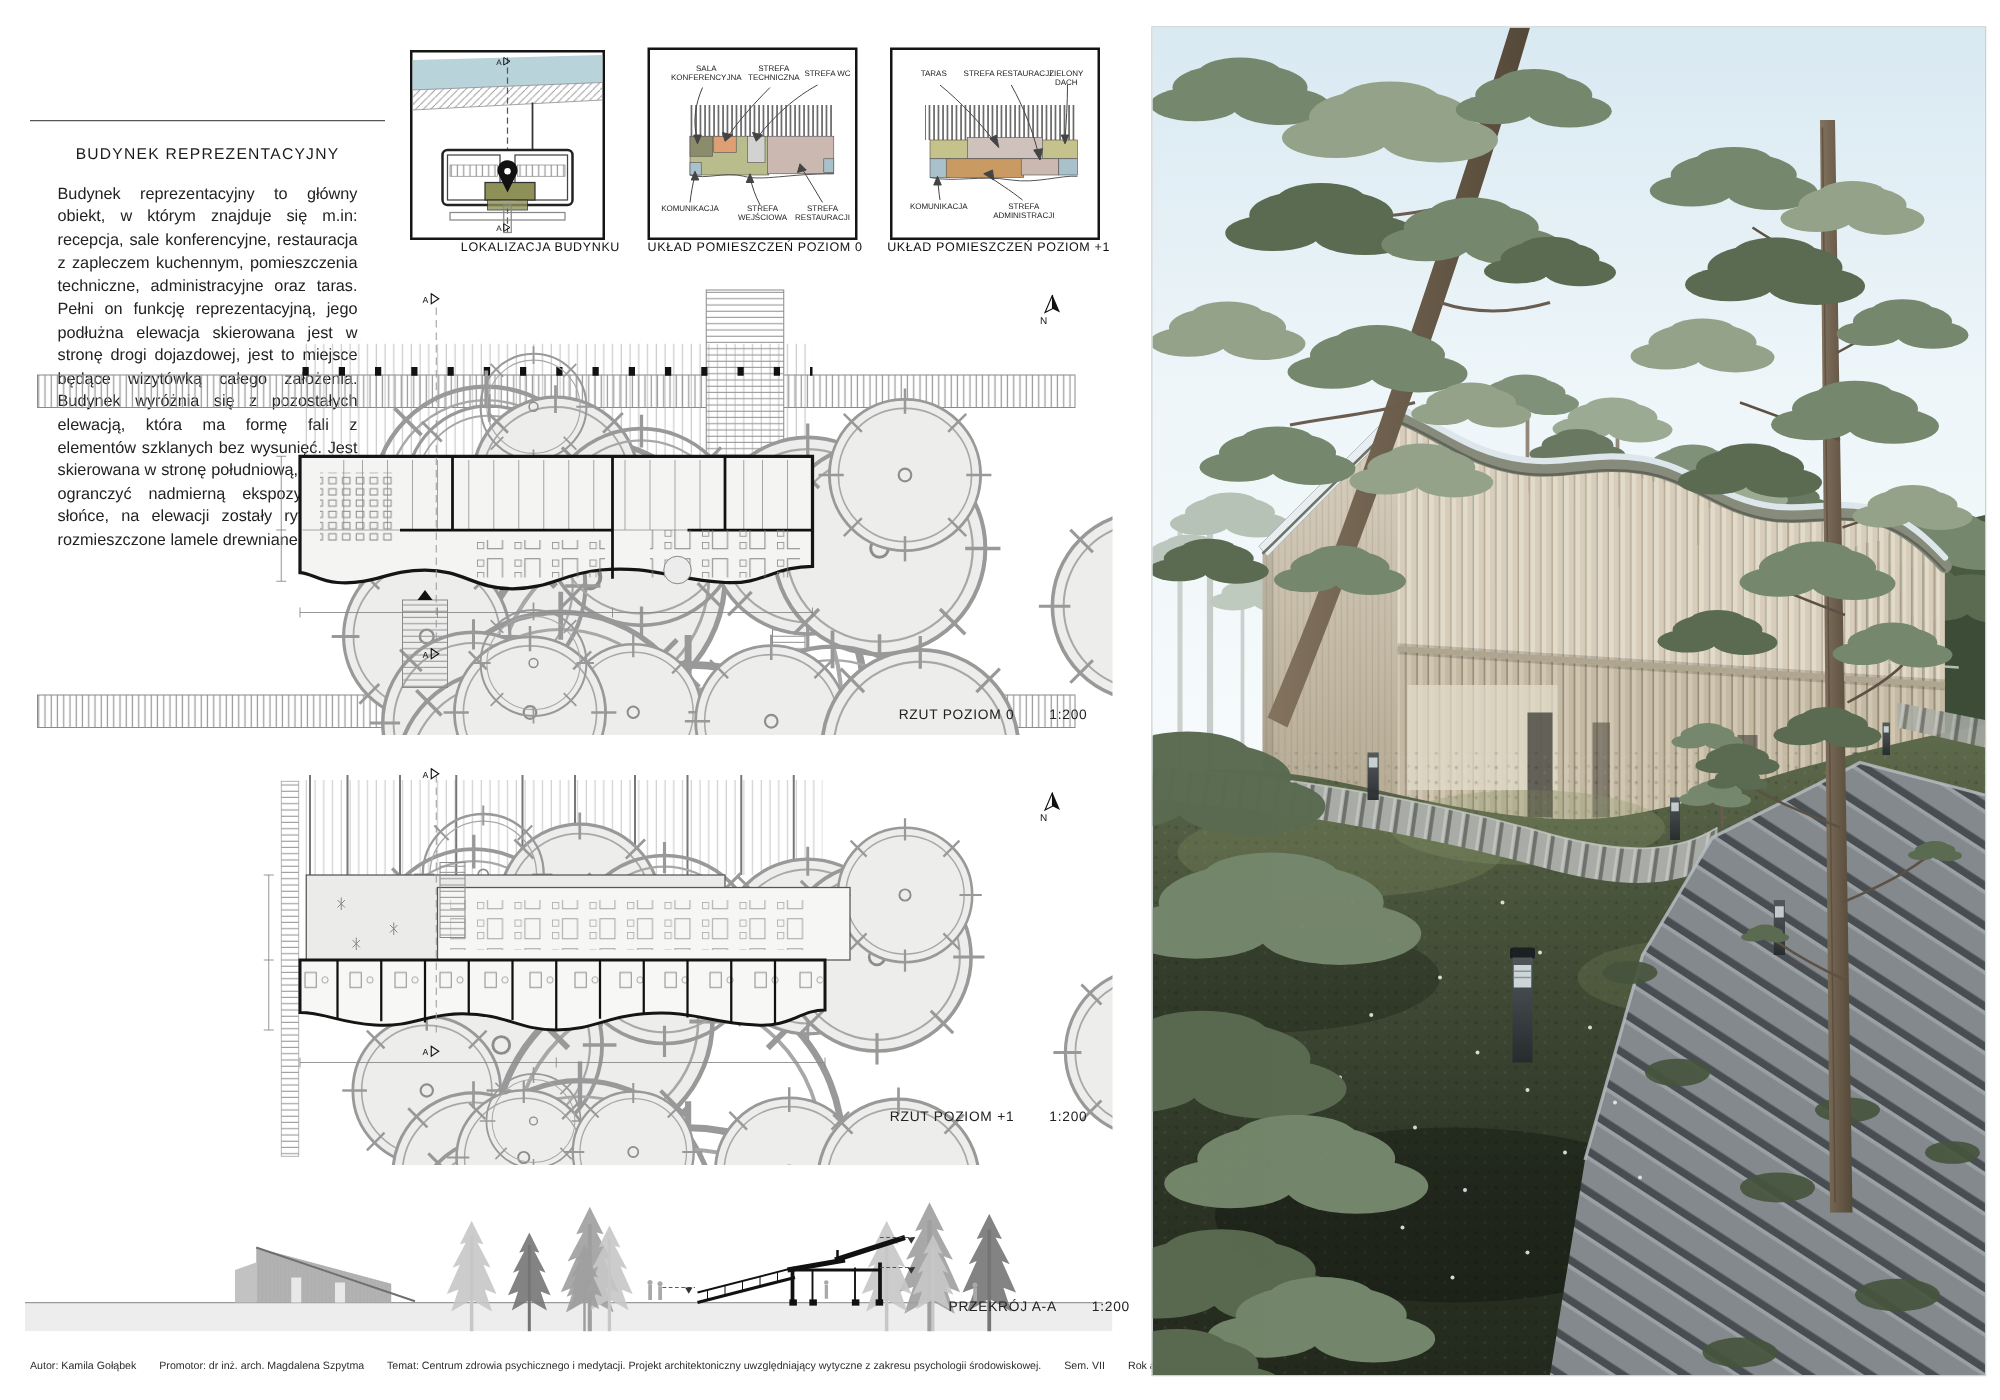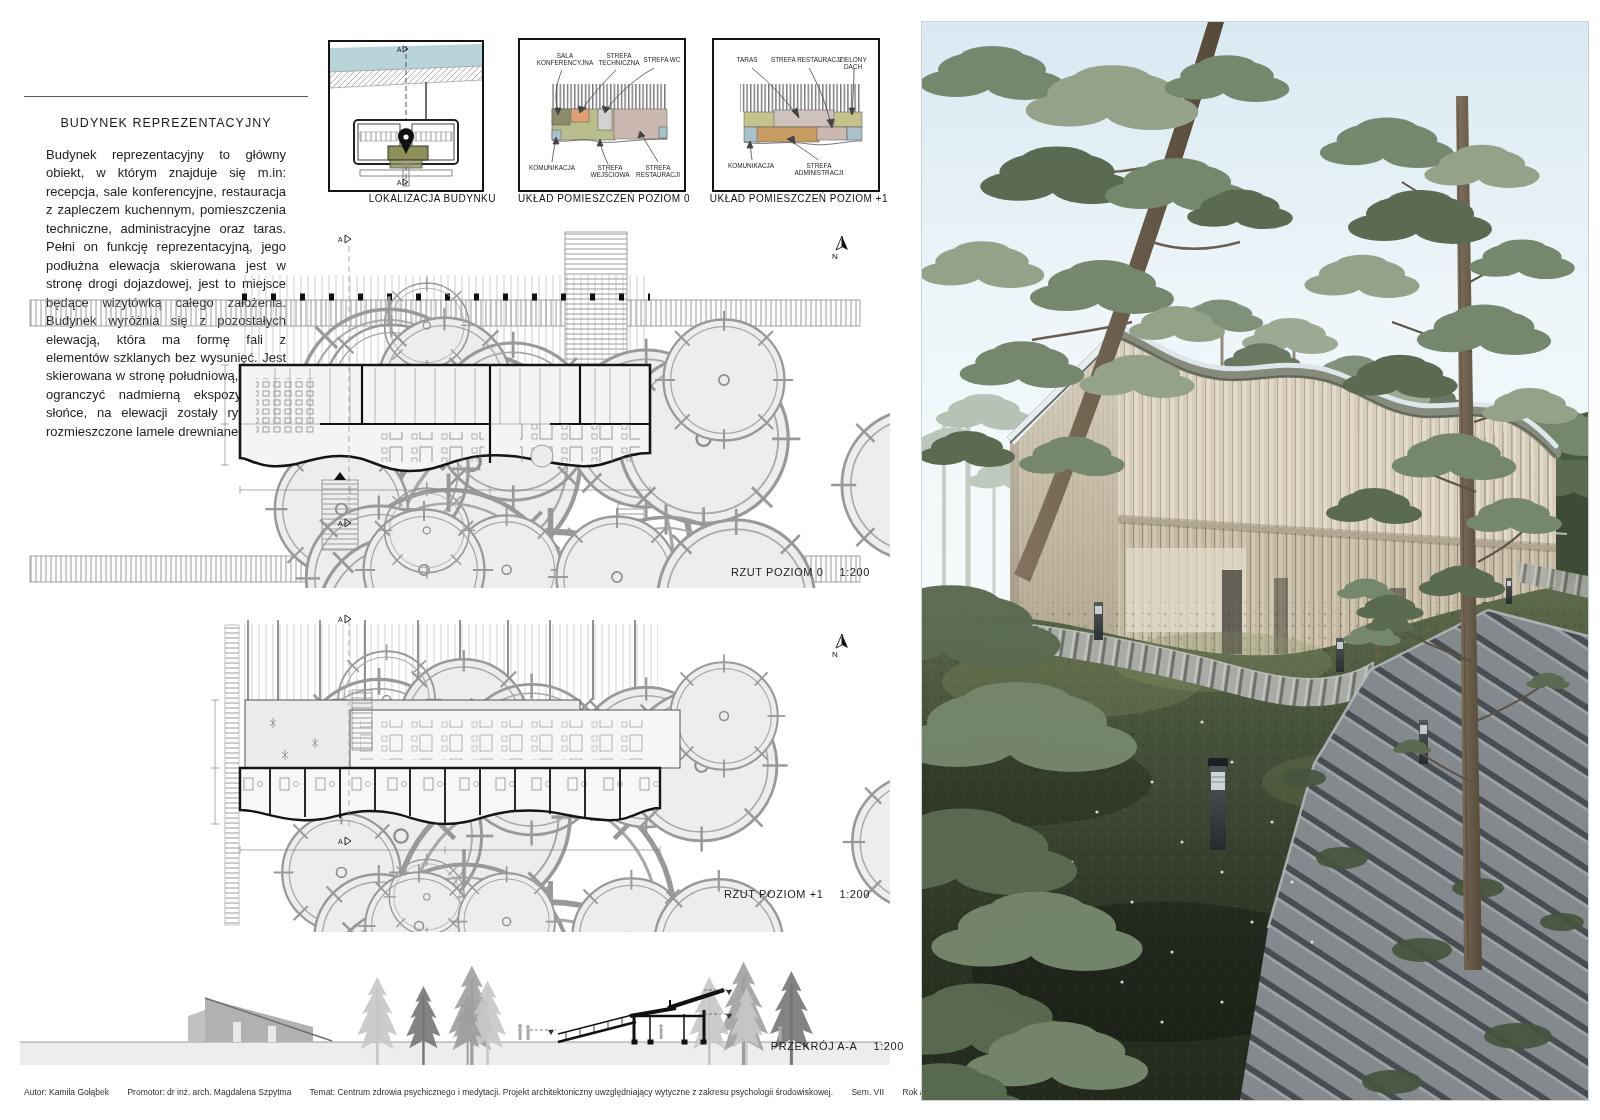--- a/index.html
+++ b/index.html
@@ -14,21 +14,21 @@
   .brand-rule{position:absolute;left:24px;top:96px;width:284px;height:1px;background:#555}
   
   .intro{position:absolute;left:30px;top:100px;width:272px}
   .intro h2{margin:16px 0 6px 0;font-size:12.5px;font-weight:400;letter-spacing:1px;text-align:center}
   .intro p{margin:16px;font-size:13px;line-height:1.42;text-align:justify;color:#222}
   
   .dbox{position:absolute;border:2.5px solid #151515;background:#fff}
   .dcap{position:absolute;font-size:10px;letter-spacing:.5px;text-align:right;color:#111}
   .dlabel{position:absolute;font-size:6.4px;line-height:1.15;text-align:center;color:#1c1c1c}
   
-  .plan-label{position:absolute;width:280px;display:flex;justify-content:flex-end;gap:16px;font-size:11px;letter-spacing:.6px;color:#222}
+  .plan-label{position:absolute;width:280px;display:flex;justify-content:flex-end;gap:28px;font-size:11px;letter-spacing:.6px;color:#222}
   
   .footer{position:absolute;left:24px;top:1087px;width:890px;font-size:8.5px;color:#2d2d2d;white-space:nowrap}
   .footer span{margin-right:16px}
   
   .render{position:absolute;left:922px;top:22px;width:666px;height:1078px;outline:1px solid #ccd1d3;background:#eef5f8}
   svg{display:block}
   .pL{color:#c7c7c7}.pM{color:#9f9f9f}.pD{color:#757575}
   .tL{fill:#93a289}.tM{fill:#75876c}.tD{fill:#5a6b51}
 </style>
 </head>

